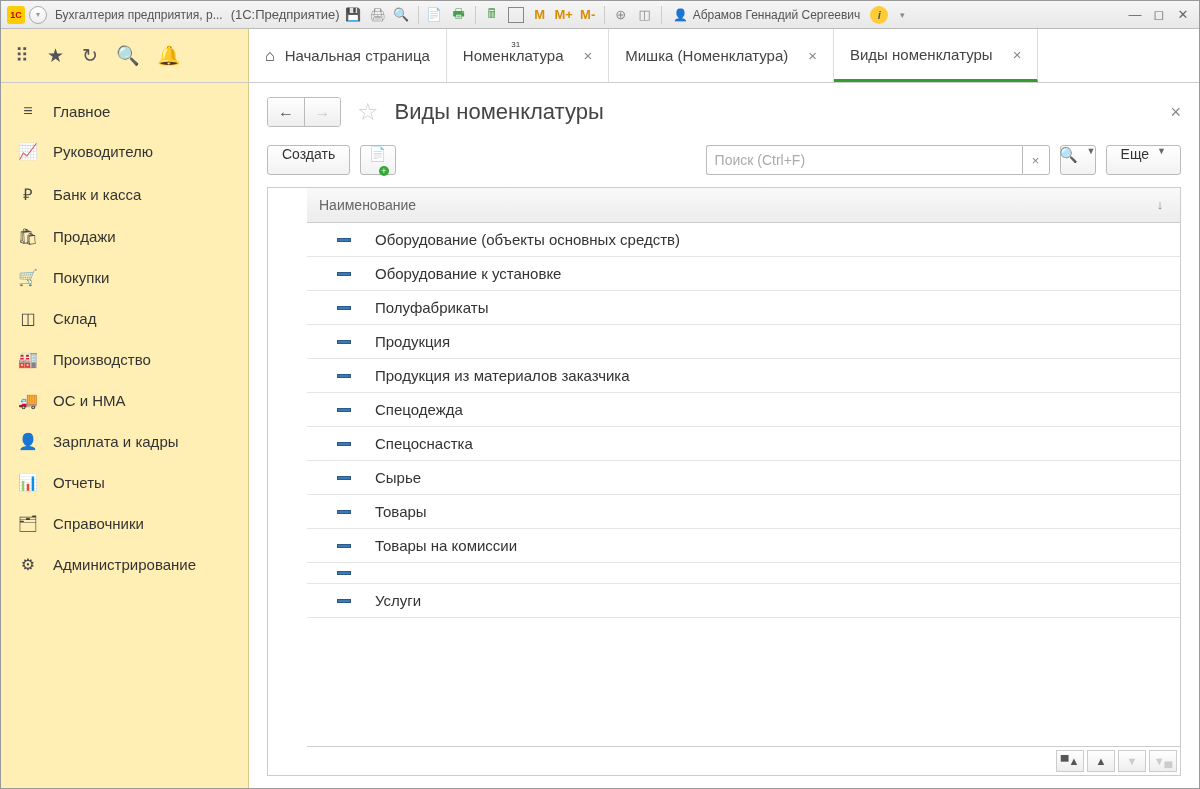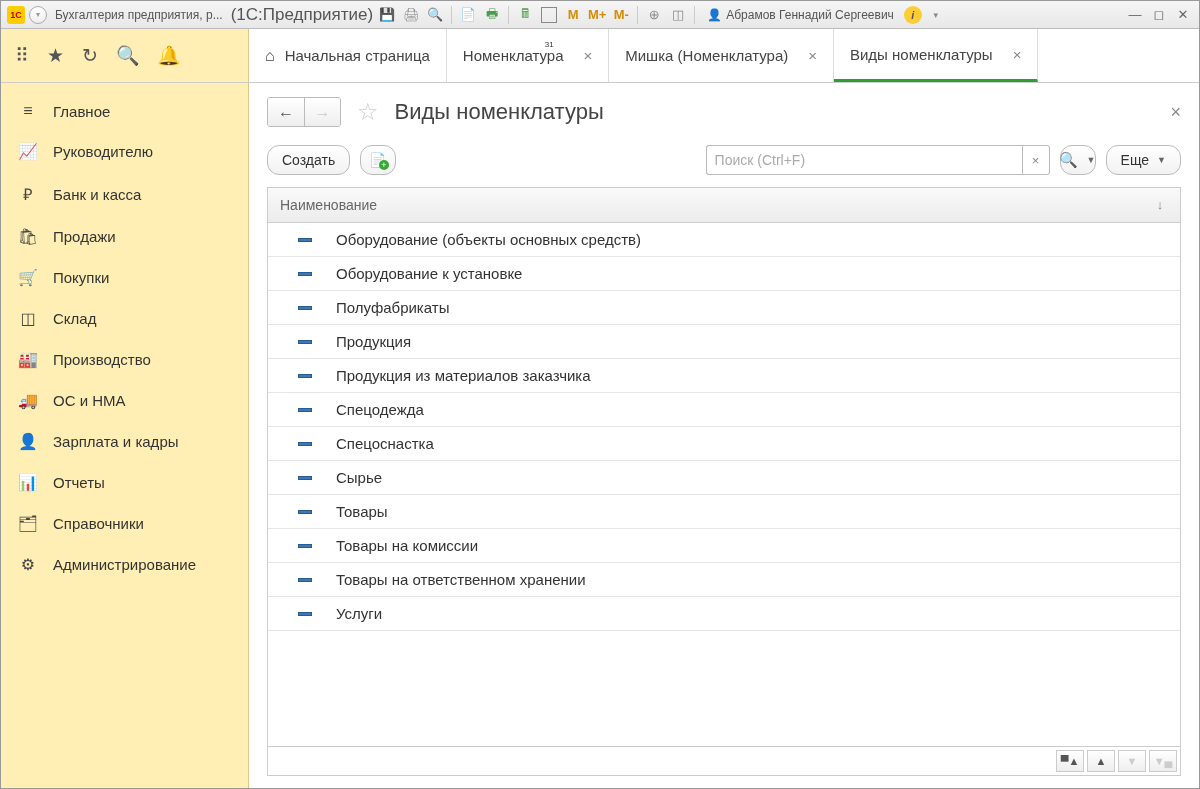--- a/index.html
+++ b/index.html
@@ -3,21 +3,21 @@
 <meta charset="utf-8">
 <style>
 * { box-sizing: border-box; margin: 0; padding: 0; }
 body { font-family: Arial, sans-serif; font-size: 13px; color: #333; background: #fff; width: 1200px; height: 789px; overflow: hidden; border: 1px solid #999; }
 
 
 .titlebar { height: 28px; background: linear-gradient(#f5f5f5, #e8e8e8); border-bottom: 1px solid #bbb; display: flex; align-items: center; padding: 0 6px; gap: 4px; }
 .logo-1c { width: 18px; height: 18px; background: #ffcc00; border-radius: 3px; display: flex; align-items: center; justify-content: center; font-size: 9px; font-weight: bold; color: #c00; }
 .title-dropdown { width: 18px; height: 18px; border: 1px solid #aaa; border-radius: 9px; background: linear-gradient(#fff,#eee); display: flex; align-items: center; justify-content: center; font-size: 8px; color: #999; }
 .title-text { flex: 0 0 auto; color: #555; font-size: 12px; padding: 0 4px; }
-.title-app { color: #555; font-size: 17px; }
+.title-app { color: #555; font-size: 13px; }
 .titlebar-spacer { flex: 1; }
 .tb-icon { width: 20px; height: 20px; display: flex; align-items: center; justify-content: center; color: #888; font-size: 13px; cursor: pointer; }
 .tb-icon.green { color: #4a9e4a; }
 .tb-icon.orange { color: #d88c00; }
 .tb-sep { width: 1px; height: 18px; background: #ccc; margin: 0 2px; }
 .user-block { display: flex; align-items: center; gap: 4px; color: #555; font-size: 12px; padding: 0 6px; }
 .win-btn { width: 20px; height: 18px; display: flex; align-items: center; justify-content: center; color: #666; cursor: pointer; font-size: 13px; }
 .info-i { width: 18px; height: 18px; border-radius: 9px; background: #ffcc33; color: #555; display: flex; align-items: center; justify-content: center; font-style: italic; font-weight: bold; font-size: 11px; }
 
 
@@ -42,32 +42,32 @@
 .page-head { display: flex; align-items: center; gap: 10px; margin-bottom: 18px; }
 .nav-btns { display: flex; border: 1px solid #bbb; border-radius: 3px; overflow: hidden; }
 .nav-btn { width: 36px; height: 28px; display: flex; align-items: center; justify-content: center; background: linear-gradient(#fff,#eee); font-size: 16px; color: #555; cursor: pointer; }
 .nav-btn.disabled { color: #ccc; }
 .nav-btn + .nav-btn { border-left: 1px solid #bbb; }
 .star-icon { font-size: 24px; color: #ccc; cursor: pointer; margin: 0 6px; }
 .page-title { font-size: 22px; color: #444; }
 .page-close-x { margin-left: auto; font-size: 18px; color: #888; cursor: pointer; }
 
 .action-row { display: flex; align-items: center; gap: 10px; margin-bottom: 12px; }
-.btn { height: 30px; border: 1px solid #bbb; border-radius: 12px; background: linear-gradient(#fff,#f2f2f2); padding: 0 14px; display: flex; align-items: center; font-size: 14px; color: #333; cursor: pointer; gap: 6px; }
+.btn { height: 30px; border: 1px solid #bbb; border-radius: 3px; background: linear-gradient(#fff,#f2f2f2); padding: 0 14px; display: flex; font-size: 14px; color: #333; cursor: pointer; gap: 6px; }
 .btn.icon-only { width: 36px; padding: 0; justify-content: center; }
 .search-wrap { margin-left: auto; display: flex; }
 .search-input { width: 316px; height: 30px; border: 1px solid #bbb; border-right: none; border-radius: 3px 0 0 3px; padding: 0 8px; font-size: 14px; color: #737373; }
 .search-input::placeholder { color: #aaa; }
 .search-clear { width: 28px; height: 30px; border: 1px solid #bbb; border-radius: 0 3px 3px 0; background: #fff; display: flex; align-items: center; justify-content: center; color: #888; cursor: pointer; }
 .search-go { margin-left: 10px; }
 .magnify { color: #2266cc; font-size: 15px; }
 .caret-d { font-size: 9px; color: #666; margin-left: 2px; }
 
 
-.table-wrap { border: 1px solid #ccc; flex: 1; display: flex; flex-direction: column; overflow: hidden; }
+.table-wrap { border: 1px solid #ccc; flex: 1; display: flex; flex-direction: column; overflow: hidden; padding-left: 39px; }
 .thead { display: flex; background: linear-gradient(#f9f9f9,#ececec); border-bottom: 1px solid #ccc; }
 .th { padding: 9px 12px; font-size: 14px; color: #666; flex: 1; }
 .th-sort { width: 40px; text-align: center; color: #888; padding: 9px 0; }
 .tbody { flex: 1; overflow: auto; }
 .trow { display: flex; align-items: center; border-bottom: 1px solid #e5e5e5; padding: 8px 12px; gap: 24px; cursor: pointer; }
 .row-icon { width: 14px; height: 4px; background: #3b7ab8; border: 1px solid #2a5a8a; margin-left: 18px; flex-shrink: 0; }
 .row-label { font-size: 15px; color: #333; }
 
 
 .table-nav { display: flex; justify-content: flex-end; gap: 0; border-top: 1px solid #ccc; padding: 3px; }
@@ -281,21 +281,20 @@
           <div class="trow">
             <div class="row-icon"></div>
             <span class="row-label">Товары</span>
           </div>
           <div class="trow">
             <div class="row-icon"></div>
             <span class="row-label">Товары на комиссии</span>
           </div>
           <div class="trow">
             <div class="row-icon"></div>
-            <span class="row-label">Товары на ответственном хранении</span>
           </div>
           <div class="trow">
             <div class="row-icon"></div>
             <span class="row-label">Услуги</span>
           </div>
         </div>
       <div class="table-nav">
         <div class="tn-btn">▀▲</div>
         <div class="tn-btn">▲</div>
         <div class="tn-btn disabled">▼</div>

